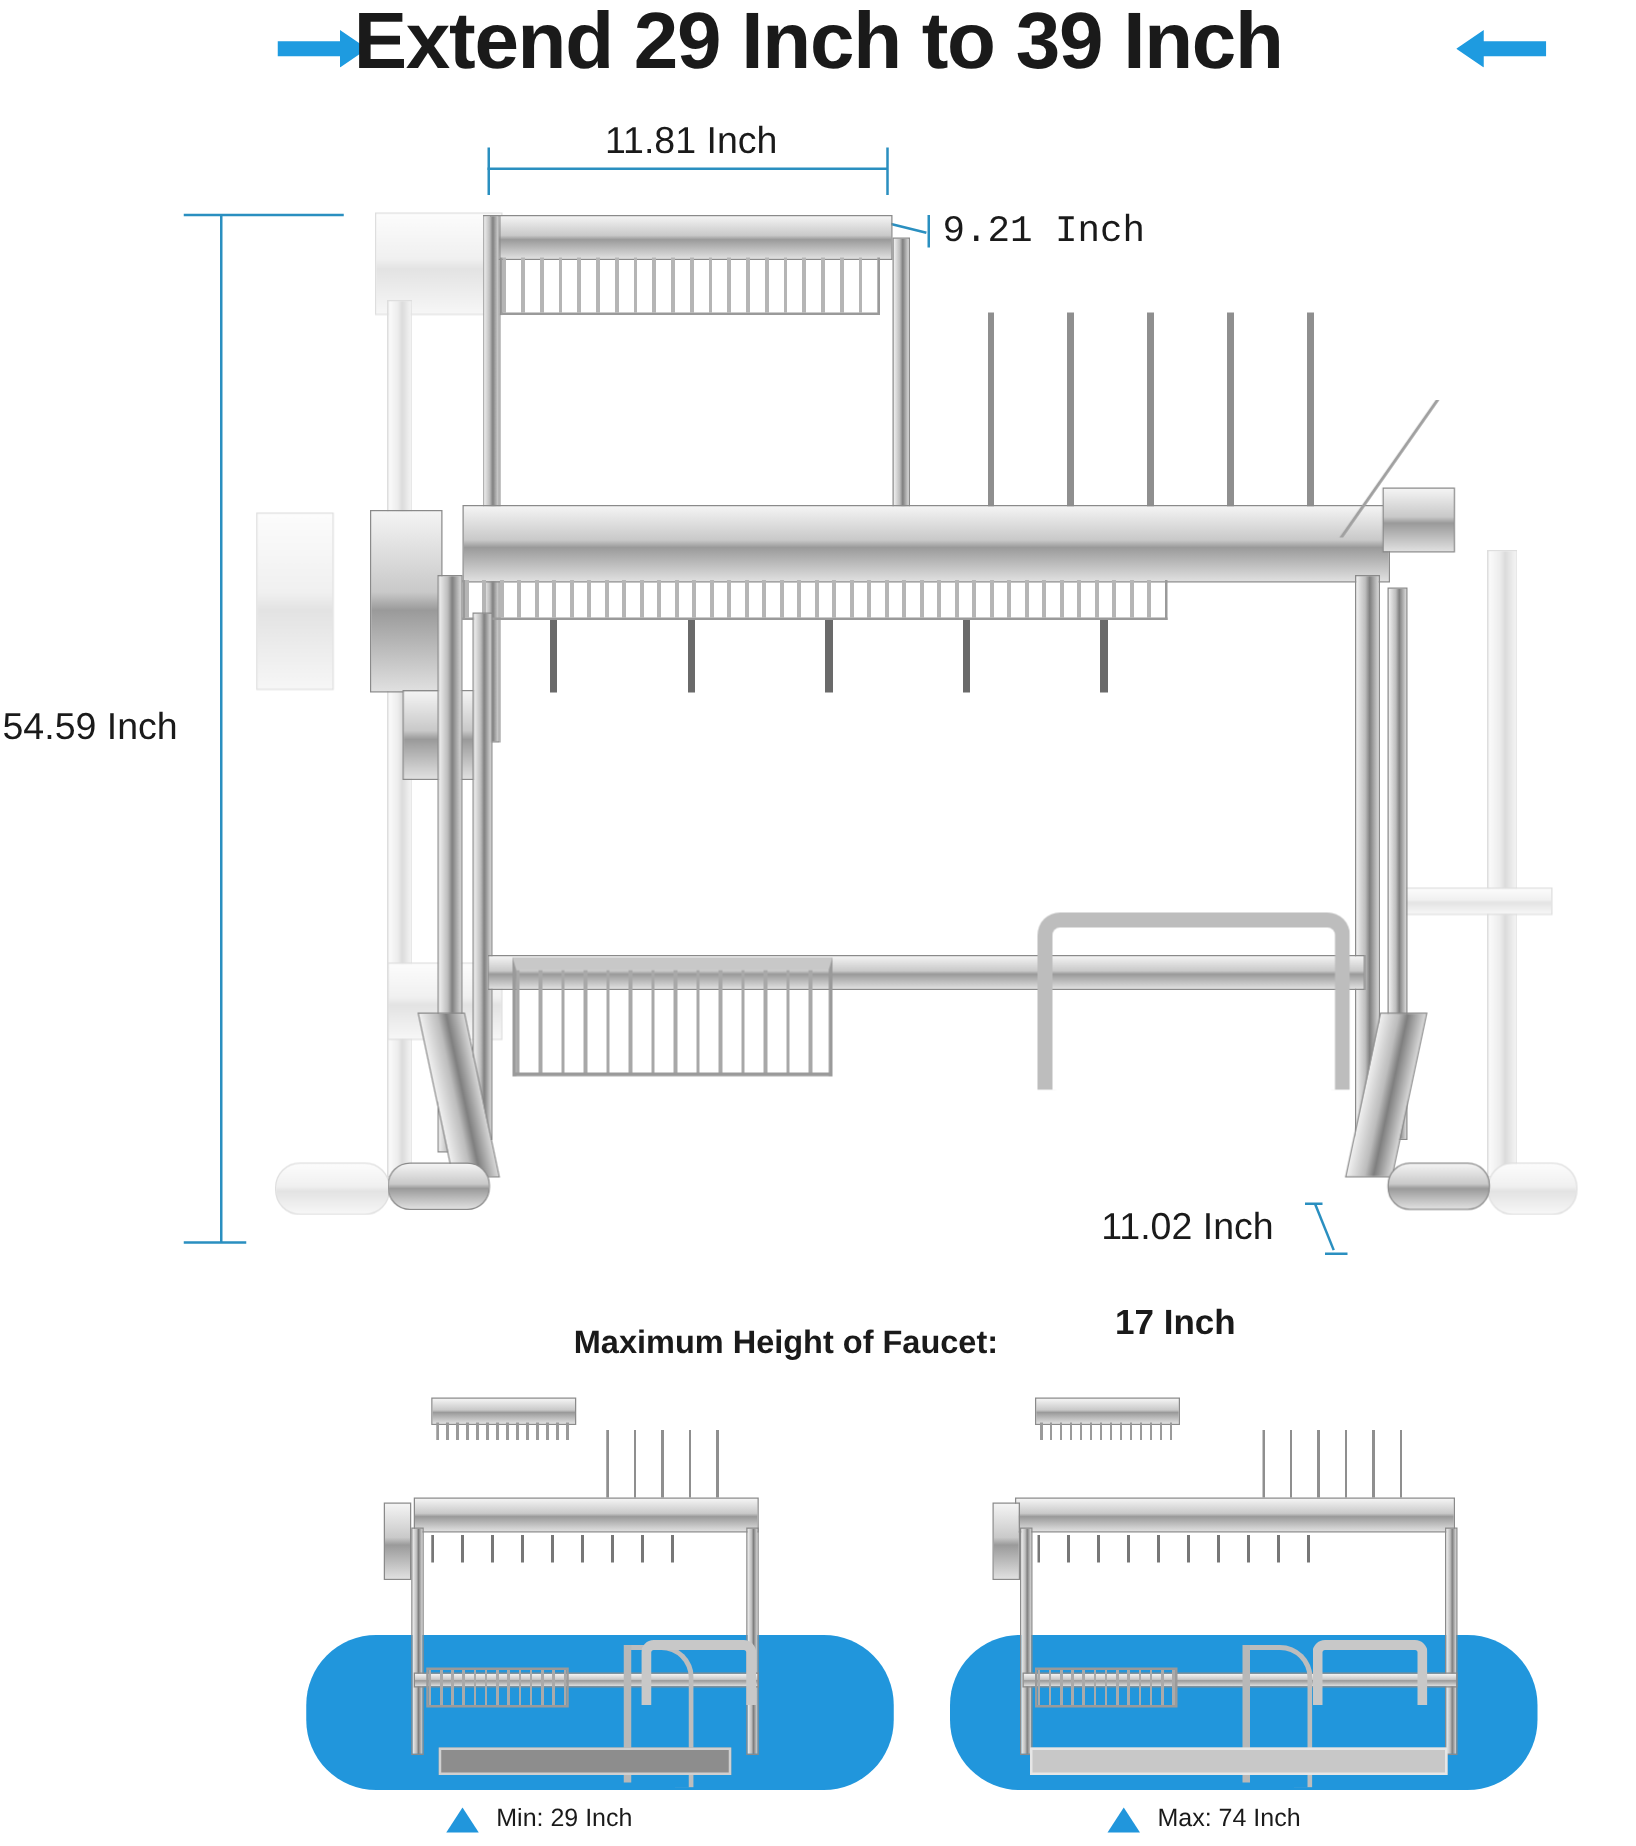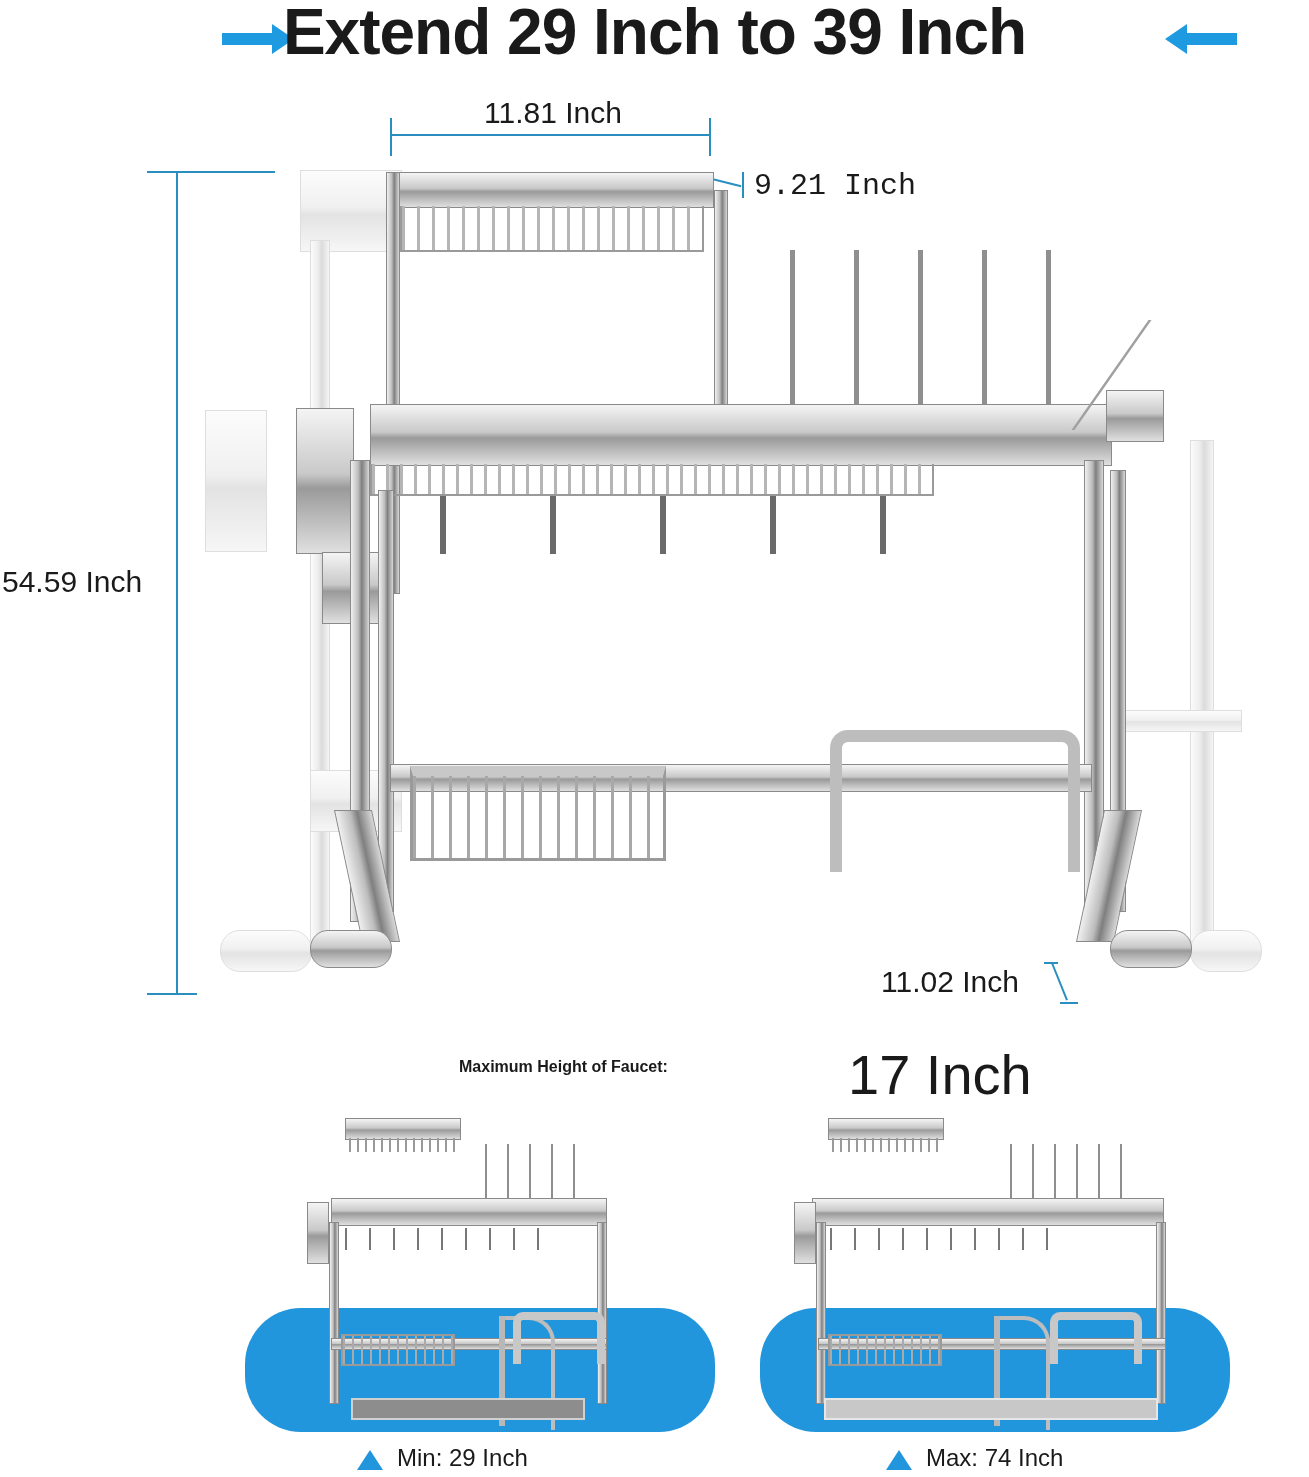--- a/index.html
+++ b/index.html
@@ -6,24 +6,24 @@
   body { width:1309px; height:1477px; position:relative; overflow:hidden;
          font-family:"Liberation Sans", "DejaVu Sans", sans-serif; color:#1a1a1a; }
   .abs { position:absolute; }
   .title { left:0; top:-6px; width:1309px; text-align:center; font-weight:bold; font-size:64px; letter-spacing:-1px; line-height:76px; }
   .arrow { top:24px; width:72px; height:30px; }
   .dimtext { font-size:30px; color:#1a1a1a; white-space:nowrap; }
   .blue { background:#2a8fc0; }
   .metal { background:linear-gradient(180deg,#f4f4f4 0%,#c9c9c9 45%,#9a9a9a 55%,#e0e0e0 100%); border:1px solid #8a8a8a; }
   .metal-v { background:linear-gradient(90deg,#f0f0f0 0%,#bdbdbd 40%,#7f7f7f 60%,#d8d8d8 100%); border:1px solid #8a8a8a; }
   .ghost { opacity:0.28; }
-  .faucet-row { font-weight:bold; font-size:16px; }
-  .faucet-big { font-size:56px; font-weight:normal; }
+  .faucet-row { font-weight:bold; font-size:26px; }
+  .faucet-big { font-size:28px; font-weight:bold;margin-left:44px; }
   .pill { background:#2196dc; border-radius:56px; }
-  .caption { font-size:24px; white-space:nowrap; }
+  .caption { font-size:20px; white-space:nowrap; }
   .tri { width:0; height:0; border-left:13px solid transparent; border-right:13px solid transparent; border-bottom:20px solid #2196dc; display:inline-block; margin-right:14px; vertical-align:middle; }
 </style>
 </head>
 <body>
 
 <svg class="abs arrow" style="left:222px;" viewBox="0 0 72 30">
   <polygon points="0,9 50,9 50,0 72,15 50,30 50,21 0,21" fill="#1e9be0"></polygon>
 </svg>
 <div class="abs title">Extend 29 Inch to 39 Inch</div>
 <svg class="abs arrow" style="left:1165px;" viewBox="0 0 72 30">

